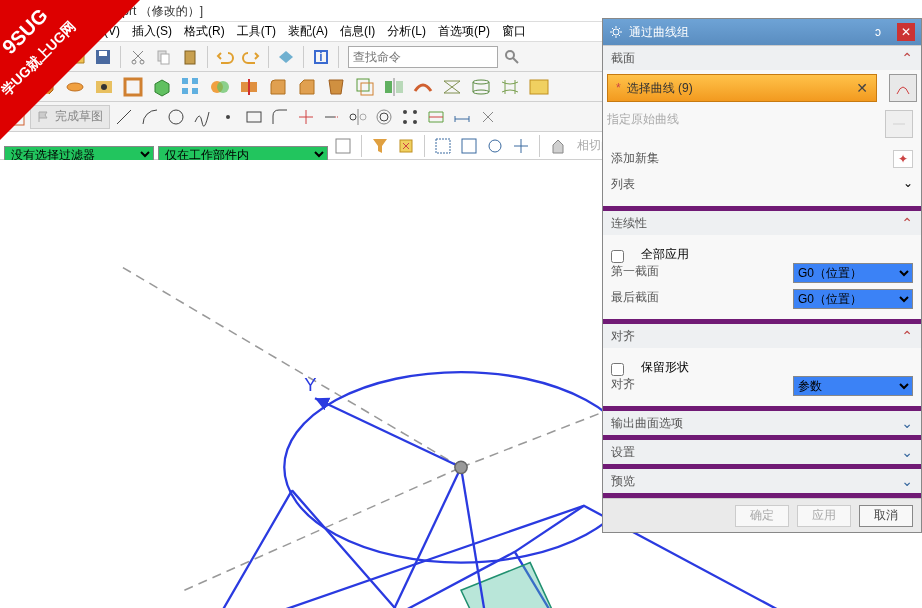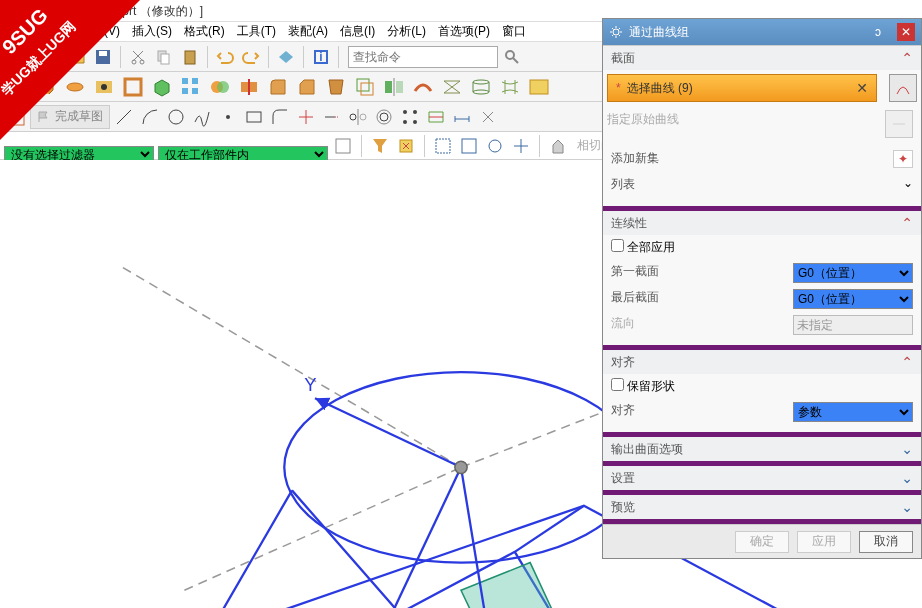--- a/index.html
+++ b/index.html
@@ -59,21 +59,21 @@
 .highlight-row { height: 28px; background: linear-gradient(#ffc24a, #f29a1f); display: flex; align-items: center; padding: 0 8px; gap: 6px; color: #333; margin: 4px; border: 1px solid #c77a10; }
 .highlight-row .star { color: #c44; }
 .highlight-row .end-icon { margin-left: auto; font-size: 14px; color: #444; }
 .side-icon { width: 28px; height: 28px; border: 1px solid #999; background: #e8e8e8; display: flex; align-items: center; justify-content: center; margin: 4px; }
 
 .row-line { display: flex; align-items: flex-start; height: 26px; gap: 6px; }
 .row-line .lbl { color: #555; }
 .row-line .disabled { color: #aaa; }
 .row-line select, .row-line .sel { flex: 0 0 120px; margin-left: auto; height: 20px; border: 1px solid #888; background: #3b82f6; font-size: 12px; }
 .row-line .sel-dis { flex: 0 0 120px; margin-left: auto; height: 20px; border: 1px solid #bbb; background: #eee; color: #999; padding: 0 3px; line-height: 18px; }
-.ck { display: flex; align-items: flex-start; gap: 3px; height: 24px; }
+.ck { display: flex; align-items: flex-end; gap: 17px; height: 24px; }
 .ck input { width: 13px; height: 13px; }
 
 .row-flex { display: flex; align-items: center; gap: 4px; }
 .add-box { border: 1px solid #ccc; background: #fff; padding: 1px 4px; margin-left: auto; }
 
 .panel-footer { height: 34px; display: flex; align-items: center; justify-content: flex-end; gap: 8px; padding: 0 8px; background: #eaeaea; border-top: 1px solid #ccc; }
 .pf-btn { height: 22px; padding: 0 14px; border: 1px solid #888; background: #f8f8f8; color: #444; }
 .pf-btn.dis { color: #aaa; border-color: #ccc; }
 
 .right-tab { position: absolute; right: 0; top: 56px; width: 6px; height: 120px; background: linear-gradient(#c070c0, #a050a0); }
@@ -539,24 +539,20 @@
           <span>全部应用</span>
         </div>
         <div class="row-line">
           <span class="lbl">第一截面</span>
           <select class="sel"><option>G0（位置）</option></select>
         </div>
         <div class="row-line">
           <span class="lbl">最后截面</span>
           <select class="sel"><option>G0（位置）</option></select>
         </div>
-        <div class="row-line">
-          <span class="lbl disabled">流向</span>
-          <div class="sel-dis">未指定</div>
-        </div>
       </div>
     </div>
 
     <div class="section">
       <div class="section-hdr">
         <span>对齐</span>
         <span class="chev">⌃</span>
       </div>
       <div class="section-body">
         <div class="ck">

